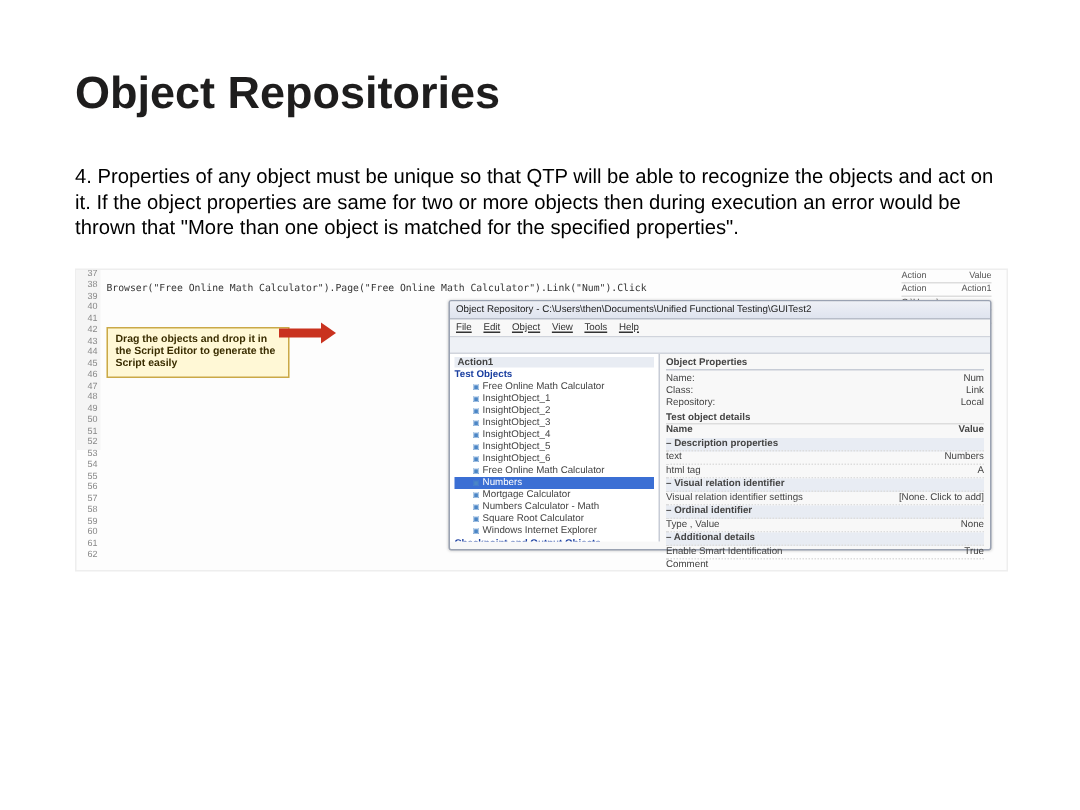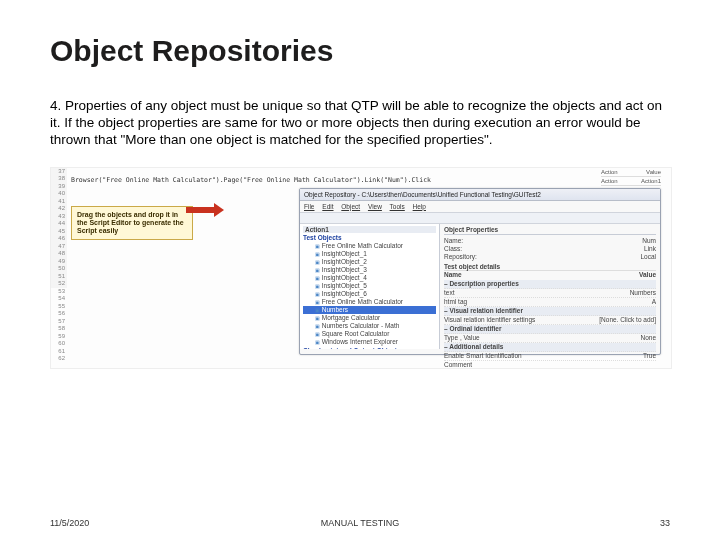--- a/index.html
+++ b/index.html
@@ -17,21 +17,21 @@
     width: 720px;
     height: 540px;
     position: relative;
     box-sizing: border-box;
     padding: 20px 50px 30px 50px;
   }
   .title {
     font-size: 30px;
     font-weight: 700;
     color: #1e1d1d;
-    margin: 14px 0 30px 0;
+    margin: 26px 0 30px 0;
   }
   .para {
     font-size: 13.5px;
     line-height: 1.25;
     margin: 0 0 18px 0;
   }
   
   .shot {
     width: 620px;
     height: 200px;
@@ -382,18 +382,13 @@
             <div class="row">
                 <span>Comment</span>
                 <span></span>
               </div>
           </div>
         </div>
       </div>
     </div>
   </div>
 
-  <div class="footer">
-    <span>11/5/2020</span>
-    <span class="mid">MANUAL TESTING</span>
-    <span>33</span>
-  </div>
 </div>
 
 </body></html>

